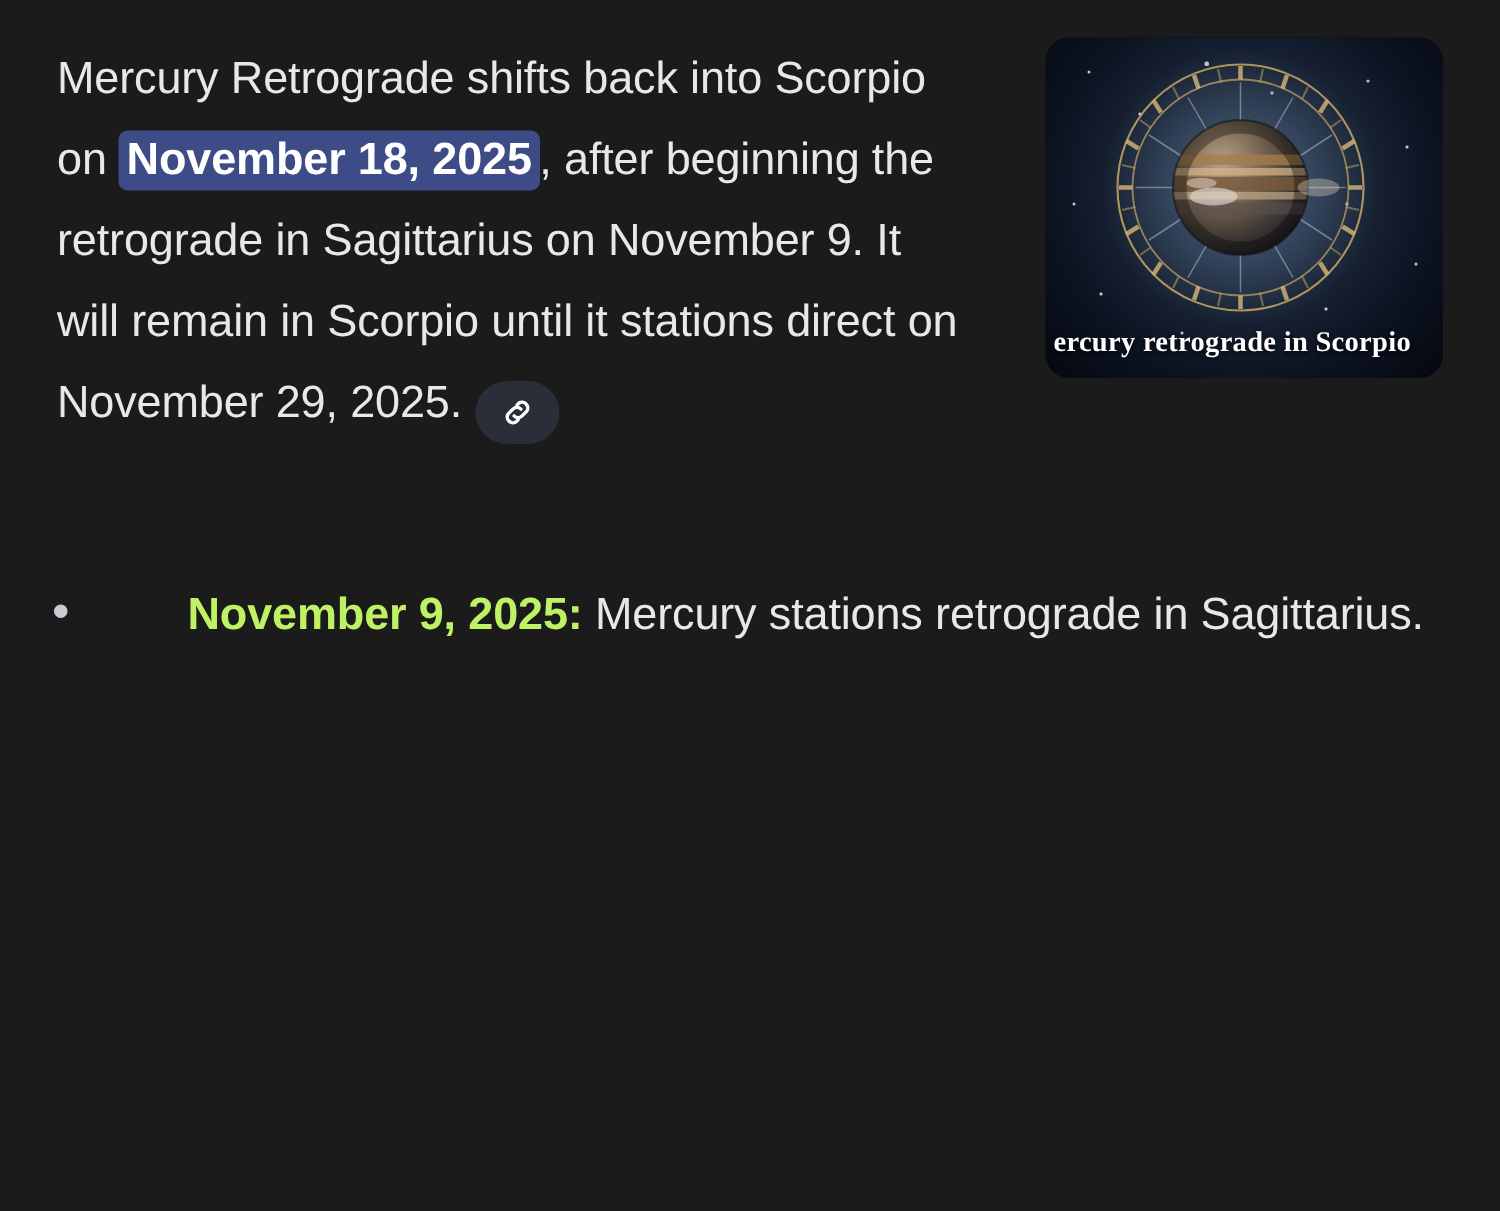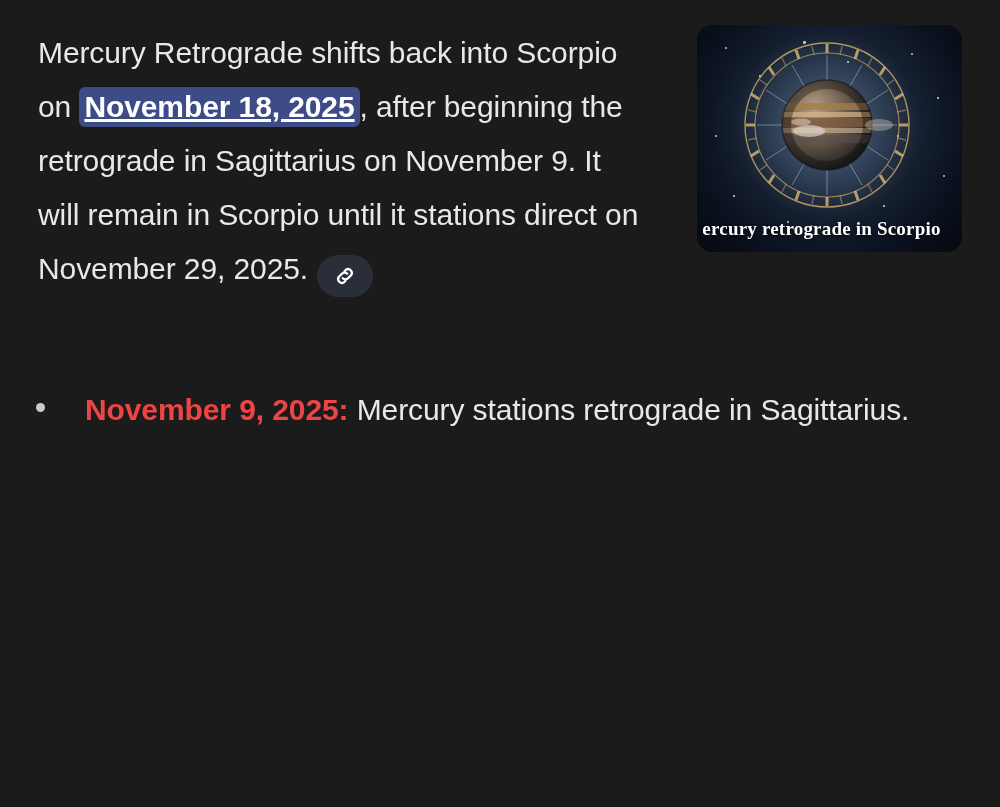--- a/index.html
+++ b/index.html
@@ -43,21 +43,20 @@
     font-weight: 400;
   }
 
   .hl {
     background: #3d4c86;
     color: #ffffff;
     font-weight: 700;
     border-radius: 6px;
     padding: 3px 5px 4px 5px;
     box-decoration-break: clone;
-    text-decoration: underline;
     -webkit-box-decoration-break: clone;
   }
 
   
   .link-chip {
     display: inline-flex;
     align-items: center;
     justify-content: center;
     width: 56px;
     height: 42px;
@@ -138,21 +137,22 @@
   }
   .bullet-text {
     font-size: 30px;
     line-height: 55px;
     letter-spacing: -0.1px;
     color: #e6e8ea;
     width: 870px;
   }
   .bullet-label {
     font-weight: 700;
-    color: #ef4444;
+    color: #bef264;
+    margin-left: 40px;
   }
 </style>
 </head>
 <body>
 
 <div id="page">
 
   <div class="answer-block">
 
     <div class="paragraph"><span>Mercury Retrograde shifts back into Scorpio on </span><span class="hl">November 18, 2025</span><span>, after beginning the retrograde in Sagittarius on November 9. It will remain in Scorpio until it stations direct on November 29, 2025.</span><span class="link-chip">

